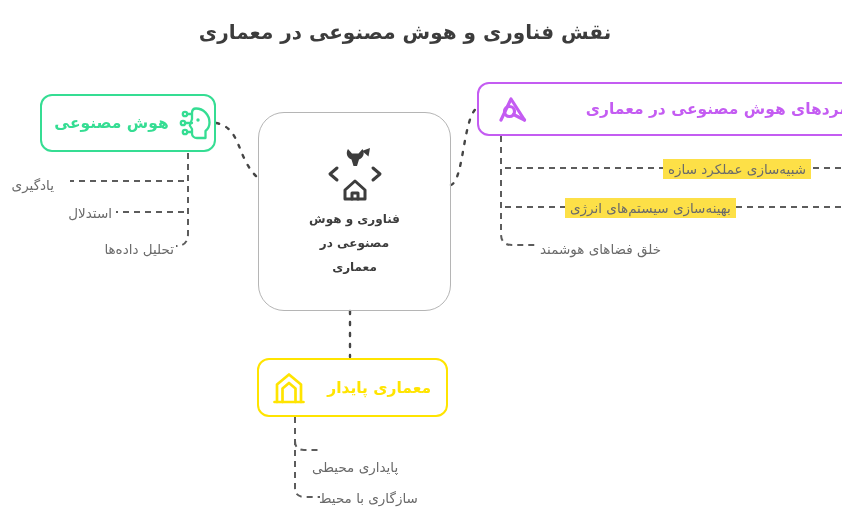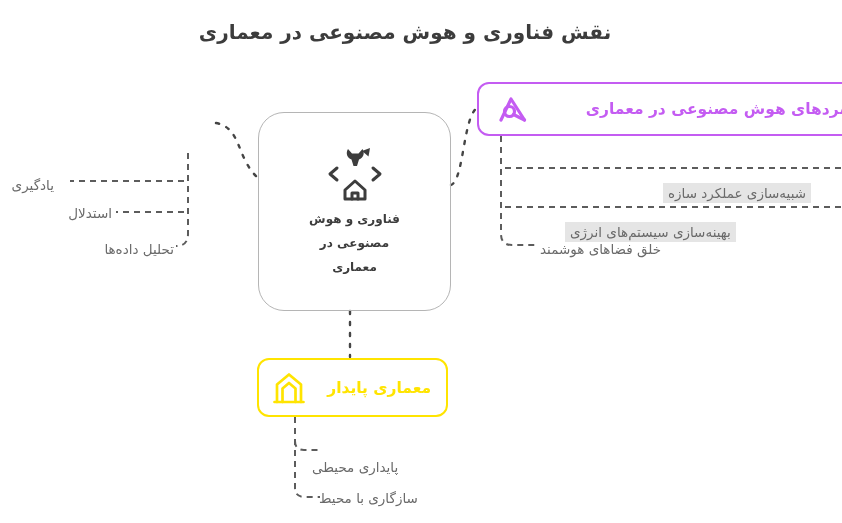--- a/index.html
+++ b/index.html
@@ -34,21 +34,21 @@
     box-sizing:border-box;display:flex;flex-direction:column;align-items:center;justify-content:center;gap:6px;
   }
   .node-center .lbl{
     direction:rtl;text-align:center;width:112px;font-weight:bold;font-size:12px;
     color:#3d3d3d;line-height:2;white-space:normal;
   }
   
   .leaf{
     color:#6a6a6a;font-size:13.5px;direction:rtl;white-space:nowrap;line-height:20px;
   }
-  .leaf.mask{background:#e5e5e5;padding:0 5px;margin-top:24px;}
+  .leaf.mask{background:#fde047;padding:0 5px;}
   .lf-learn{right:788px;top:175px;text-align:right;}
   .lf-reason{right:730px;top:203px;text-align:right;}
   .lf-data{right:668px;top:239px;text-align:right;}
   .lf-sim{left:663px;top:159px;}
   .lf-energy{left:565px;top:198px;}
   .lf-smart{left:540px;top:239px;}
   .lf-envsust{left:312px;top:441px;margin-top:16px;}
   .lf-compat{left:319px;top:488px;}
   svg.icon{display:block;}
 </style>
@@ -84,20 +84,35 @@
         <path d="M47 23 L54 29 L47 35"></path>
         <path d="M19 45 L29 36 L39 45 V54 H19 Z"></path>
         <path d="M26 54 V48 H32 V54"></path>
       </g>
       <path fill="#3d3d3d" d="M22 4 c-2.5 4 -1 9 3.5 10.5 L27.5 21 h3.5 L33 14.5 c4.5 -1.5 6 -6.5 3.5 -10.5 l-4 4.5 h-6.5 Z"></path>
       <path fill="#3d3d3d" d="M36 6 l8 -3 -1.5 8.5 Z"></path>
     </svg>
     <div class="lbl">فناوری و هوش مصنوعی در معماری</div>
   </div>
 
+  <div class="abs node node-ai">
+    <svg class="icon" width="34" height="36" viewBox="0 0 34 36">
+      <g fill="none" stroke="#35dd93" stroke-width="2.3" stroke-linecap="round" stroke-linejoin="round">
+        <circle cx="7" cy="9" r="2.2"></circle>
+          <path d="M9.2 9 H14"></path>
+        <circle cx="5" cy="18" r="2.2"></circle>
+          <path d="M7.2 18 H14"></path>
+        <circle cx="7" cy="27" r="2.2"></circle>
+          <path d="M9.2 27 H14"></path>
+        <path d="M18 3.5 A13.5 14 0 0 1 31.5 17.5 C31.5 21 30 24 27.5 26 L27.5 33 H19 C16.2 33 14 31 14 28.5 L14 24 L11.8 20.5 L14 14 L14 8 C14 5.5 15.5 3.5 18 3.5 Z"></path>
+      </g>
+      <circle cx="20" cy="15" r="1.7" fill="#35dd93"></circle>
+    </svg>
+    <div class="lbl">هوش مصنوعی</div>
+  </div>
 
   <div class="abs node node-apps">
     <div class="lbl">کاربردهای هوش مصنوعی در معماری</div>
     <svg class="icon" width="32" height="32" viewBox="0 0 32 32">
       <g fill="none" stroke="#c45cf2" stroke-width="3.2" stroke-linecap="round" stroke-linejoin="round">
         <path d="M4 27 L14 6 L27.5 27"></path>
         <circle cx="12.5" cy="18.5" r="5"></circle>
         <path d="M16.5 21.5 L27.5 27"></path>
       </g>
     </svg>

